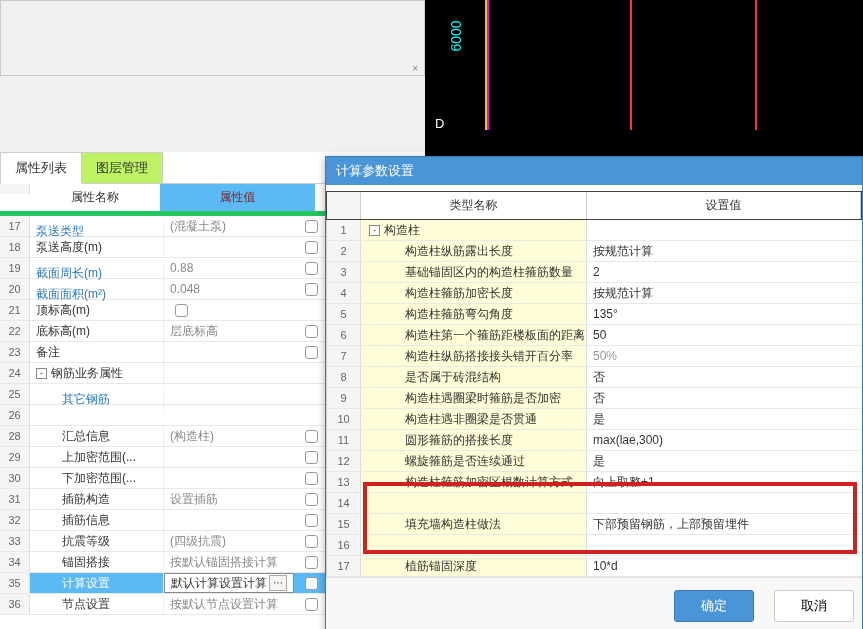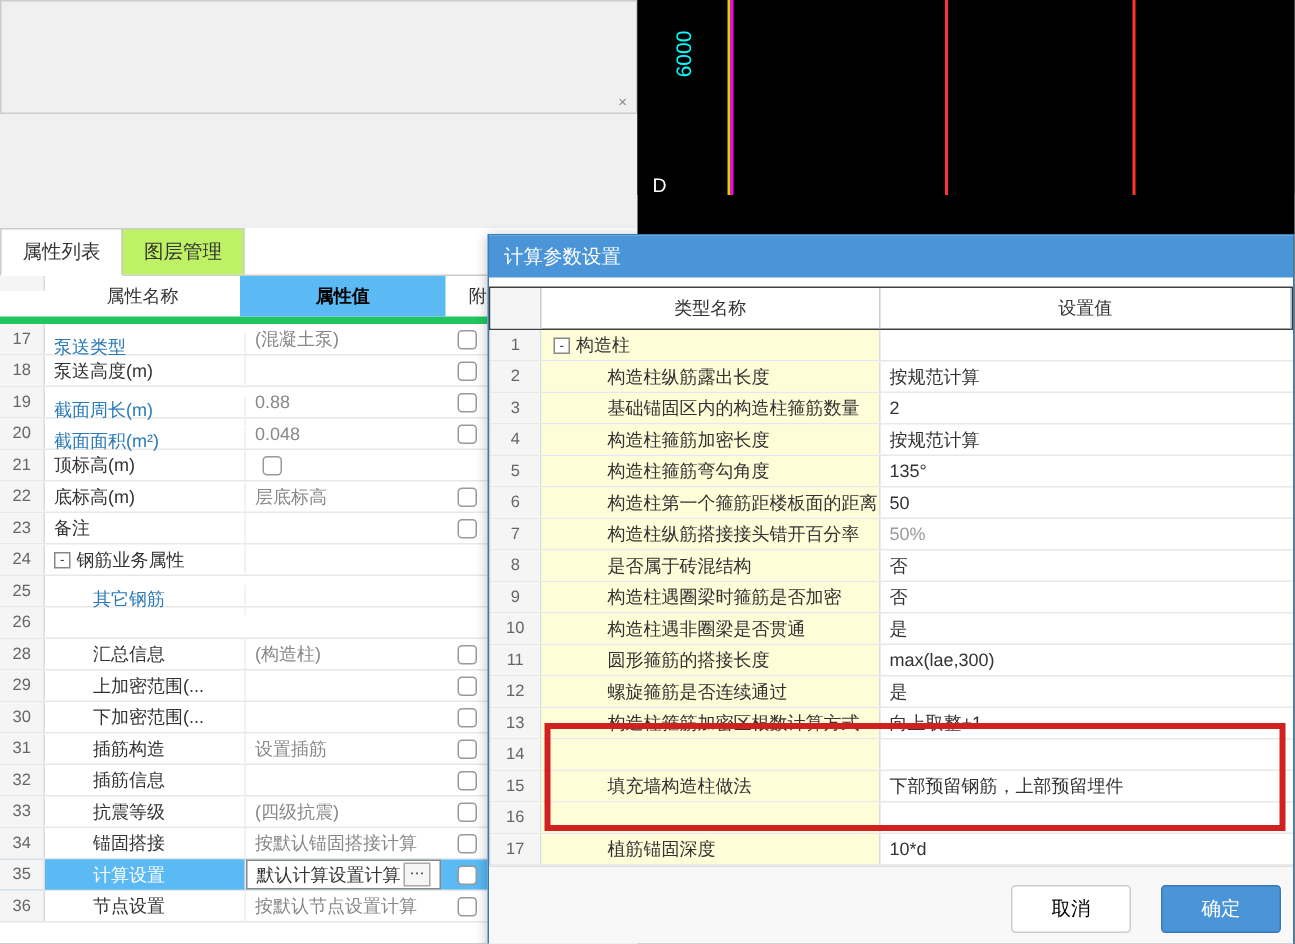--- a/index.html
+++ b/index.html
@@ -9,21 +9,21 @@
     .left-panel { position: absolute; left: 0; top: 0; width: 425px; height: 629px; background: #f0f0f0; }
     .panel-header { background: #f0f0f0; border: 1px solid #ccc; height: 76px; position: relative; }
     .close-x { position: absolute; right: 6px; top: 62px; font-size: 10px; color: #888; cursor: pointer; }
     .tabs { display: flex; background: #fff; border-bottom: 1px solid #ccc; margin-top: 76px; }
     .tab { padding: 6px 14px; font-size: 13px; border: 1px solid #ccc; border-bottom: none; margin-right: -1px; background: #bef264; }
     .tab.active { background: #fff; border-bottom: 1px solid #fff; margin-bottom: -1px; }
     
     .prop-header { display: flex; background: #fff; border-bottom: 5px solid #22c55e; }
     .prop-header div { padding: 5px 8px; text-align: center; }
     .ph-name { width: 130px; } 
-    .ph-value { width: 137px; background: #5bb9f4; color: #000000; font-weight: bold; }
+    .ph-value { width: 155px; background: #5bb9f4; color: #7f1d1d; }
     .ph-attach { width: 55px; }
     
     .prop-body { background: #fff; overflow-y: auto; height: 490px; }
     .prop-row { display: flex; border-bottom: 1px solid #e8e8e8; align-items: center; height: 21px; }
     .prop-row.selected { background: #5bb9f4; color: #fff; }
     .prop-row.selected .row-name { background: #5bb9f4; color: #fff; }
     .rownum { width: 30px; text-align: center; background: #f5f5f5; border-right: 1px solid #ddd; font-size: 11px; color: #666; height: 100%; display: flex; align-items: center; justify-content: center; }
     .row-name { width: 134px; padding: 0 6px; border-right: 1px solid #eee; height: 100%; display: flex; align-items: center; overflow: hidden; white-space: nowrap; }
     .row-name.link { color: #2a7ab8; margin-top: 11px; }
     .row-name.indent2 { padding-left: 32px; }
@@ -411,16 +411,16 @@
           <div class="param-num">17</div>
           <div class="param-name">
             <span>植筋锚固深度</span>
           </div>
           <div class="param-value">10*d</div>
         </div>
       </div>
     <div class="highlight-box" style="left:37px; top:325px; width:494px; height:72px;"></div>
   </div>
   <div class="dialog-footer">
+    <button class="btn primary">确定</button>
     <button class="btn default">取消</button>
-    <button class="btn primary">确定</button>
   </div>
 </div>
 
 </body></html>

